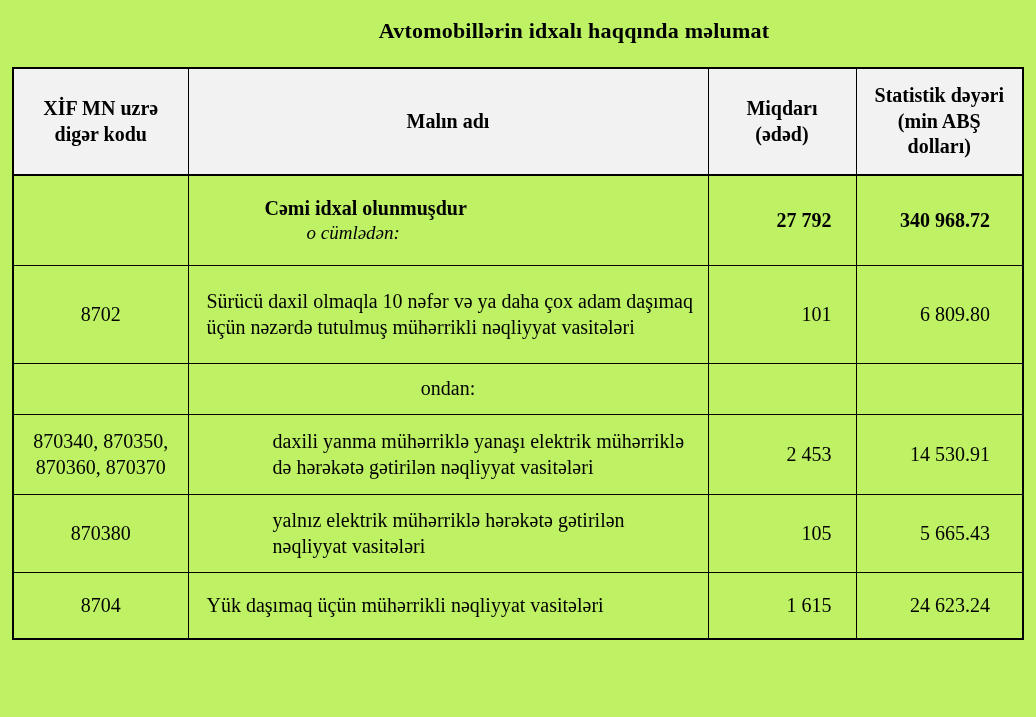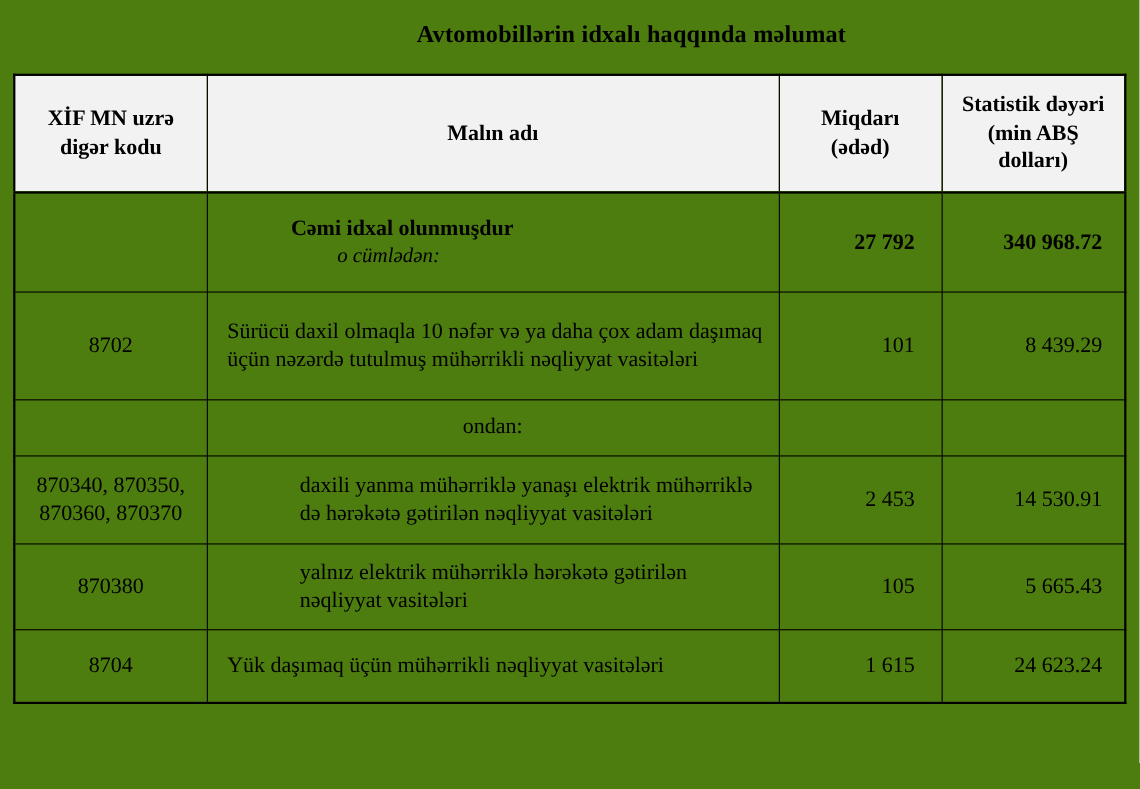--- a/index.html
+++ b/index.html
@@ -6,21 +6,21 @@
     margin: 0;
     padding: 0;
     background: #ffffff;
     font-family: "Liberation Serif", "DejaVu Serif", serif;
     color: #000000;
   }
   .page {
     position: relative;
     width: 1036px;
     height: 717px;
-    background: #4d7c0f;
+    background: #bef264;
     overflow: hidden;
   }
   .doc-title {
     margin: 0;
     padding: 18px 0 0 112px;
     text-align: center;
     font-size: 22px;
     font-weight: bold;
     letter-spacing: 0.2px;
   }
@@ -76,21 +76,21 @@
   td.name-cell.centered {
     text-align: center;
     padding-left: 12px;
   }
   td.qty-cell {
     text-align: right;
     padding: 2px 24px 2px 4px;
   }
   td.value-cell {
     text-align: right;
-    padding: 2px 20px 2px 4px;
+    padding: 2px 32px 2px 4px;
   }
   tr.row-summary td.qty-cell,
   tr.row-summary td.value-cell {
     font-weight: bold;
     margin-top: 16px;
   }
   .sum-main {
     font-weight: bold;
     padding-left: 58px;
   }
@@ -130,21 +130,21 @@
           <div class="sum-sub">o cümlədən:</div>
         </td>
         <td class="qty-cell">27 792</td>
         <td class="value-cell">340 968.72</td>
       </tr>
 
       <tr class="row-8702">
         <td class="code-cell">8702</td>
         <td class="name-cell">Sürücü daxil olmaqla 10 nəfər və ya daha çox adam daşımaq üçün nəzərdə tutulmuş mühərrikli nəqliyyat vasitələri</td>
         <td class="qty-cell">101</td>
-        <td class="value-cell">8 439.29</td>
+        <td class="value-cell">6 809.80</td>
       </tr>
 
 
       <tr class="row-ondan">
         <td class="code-cell"></td>
         <td class="name-cell centered">ondan:</td>
         <td class="qty-cell"></td>
         <td class="value-cell"></td>
       </tr>
 

